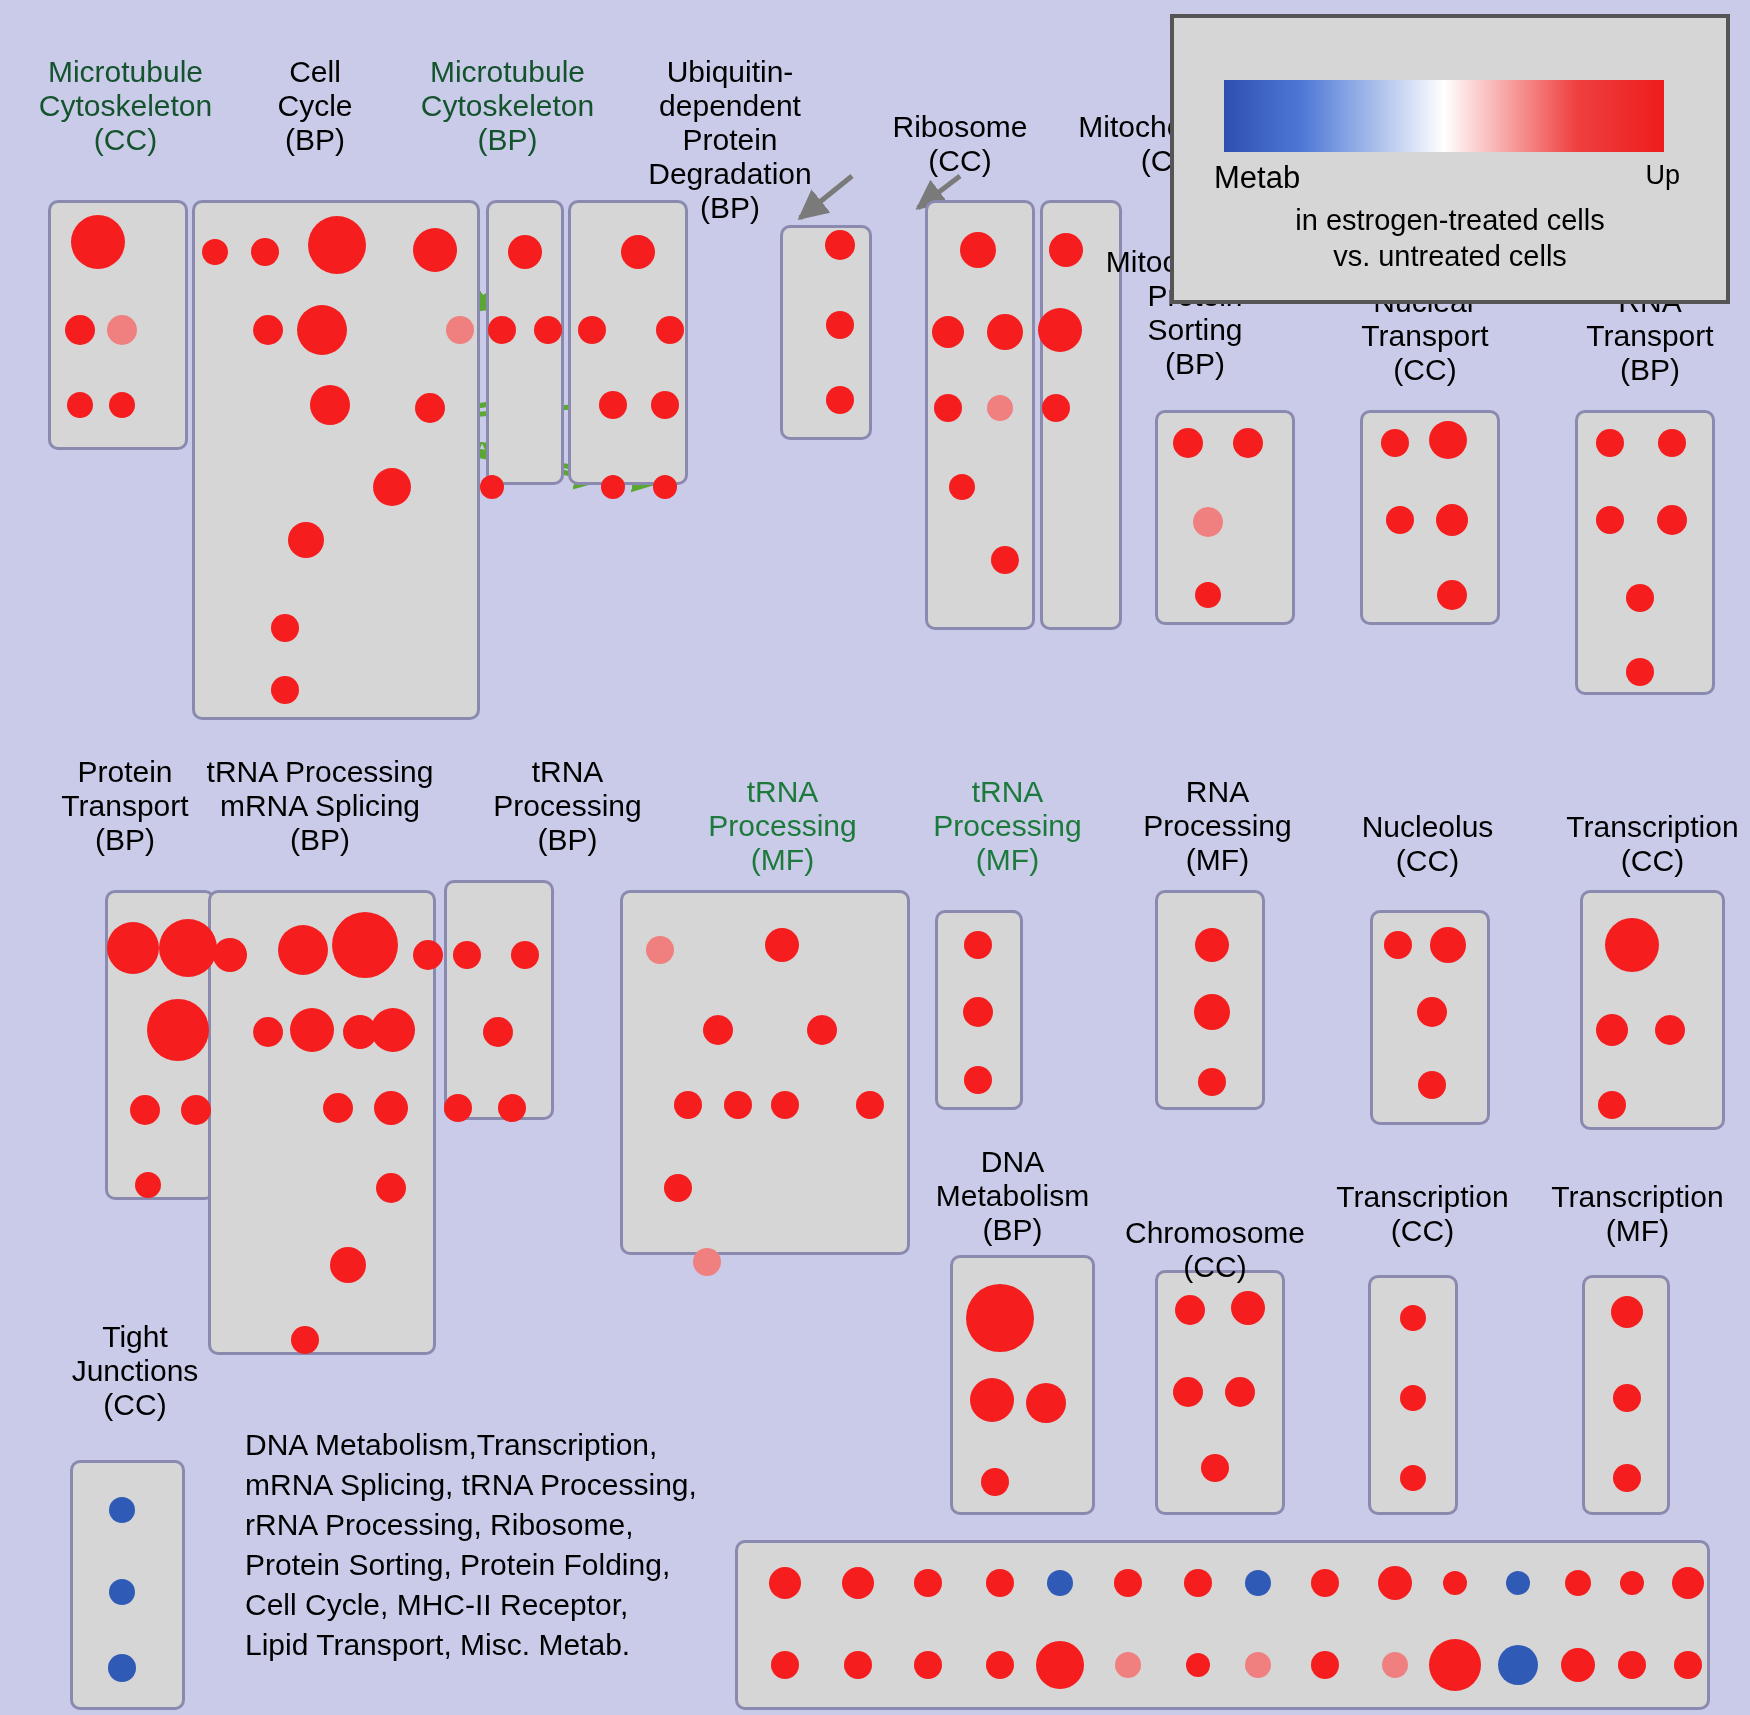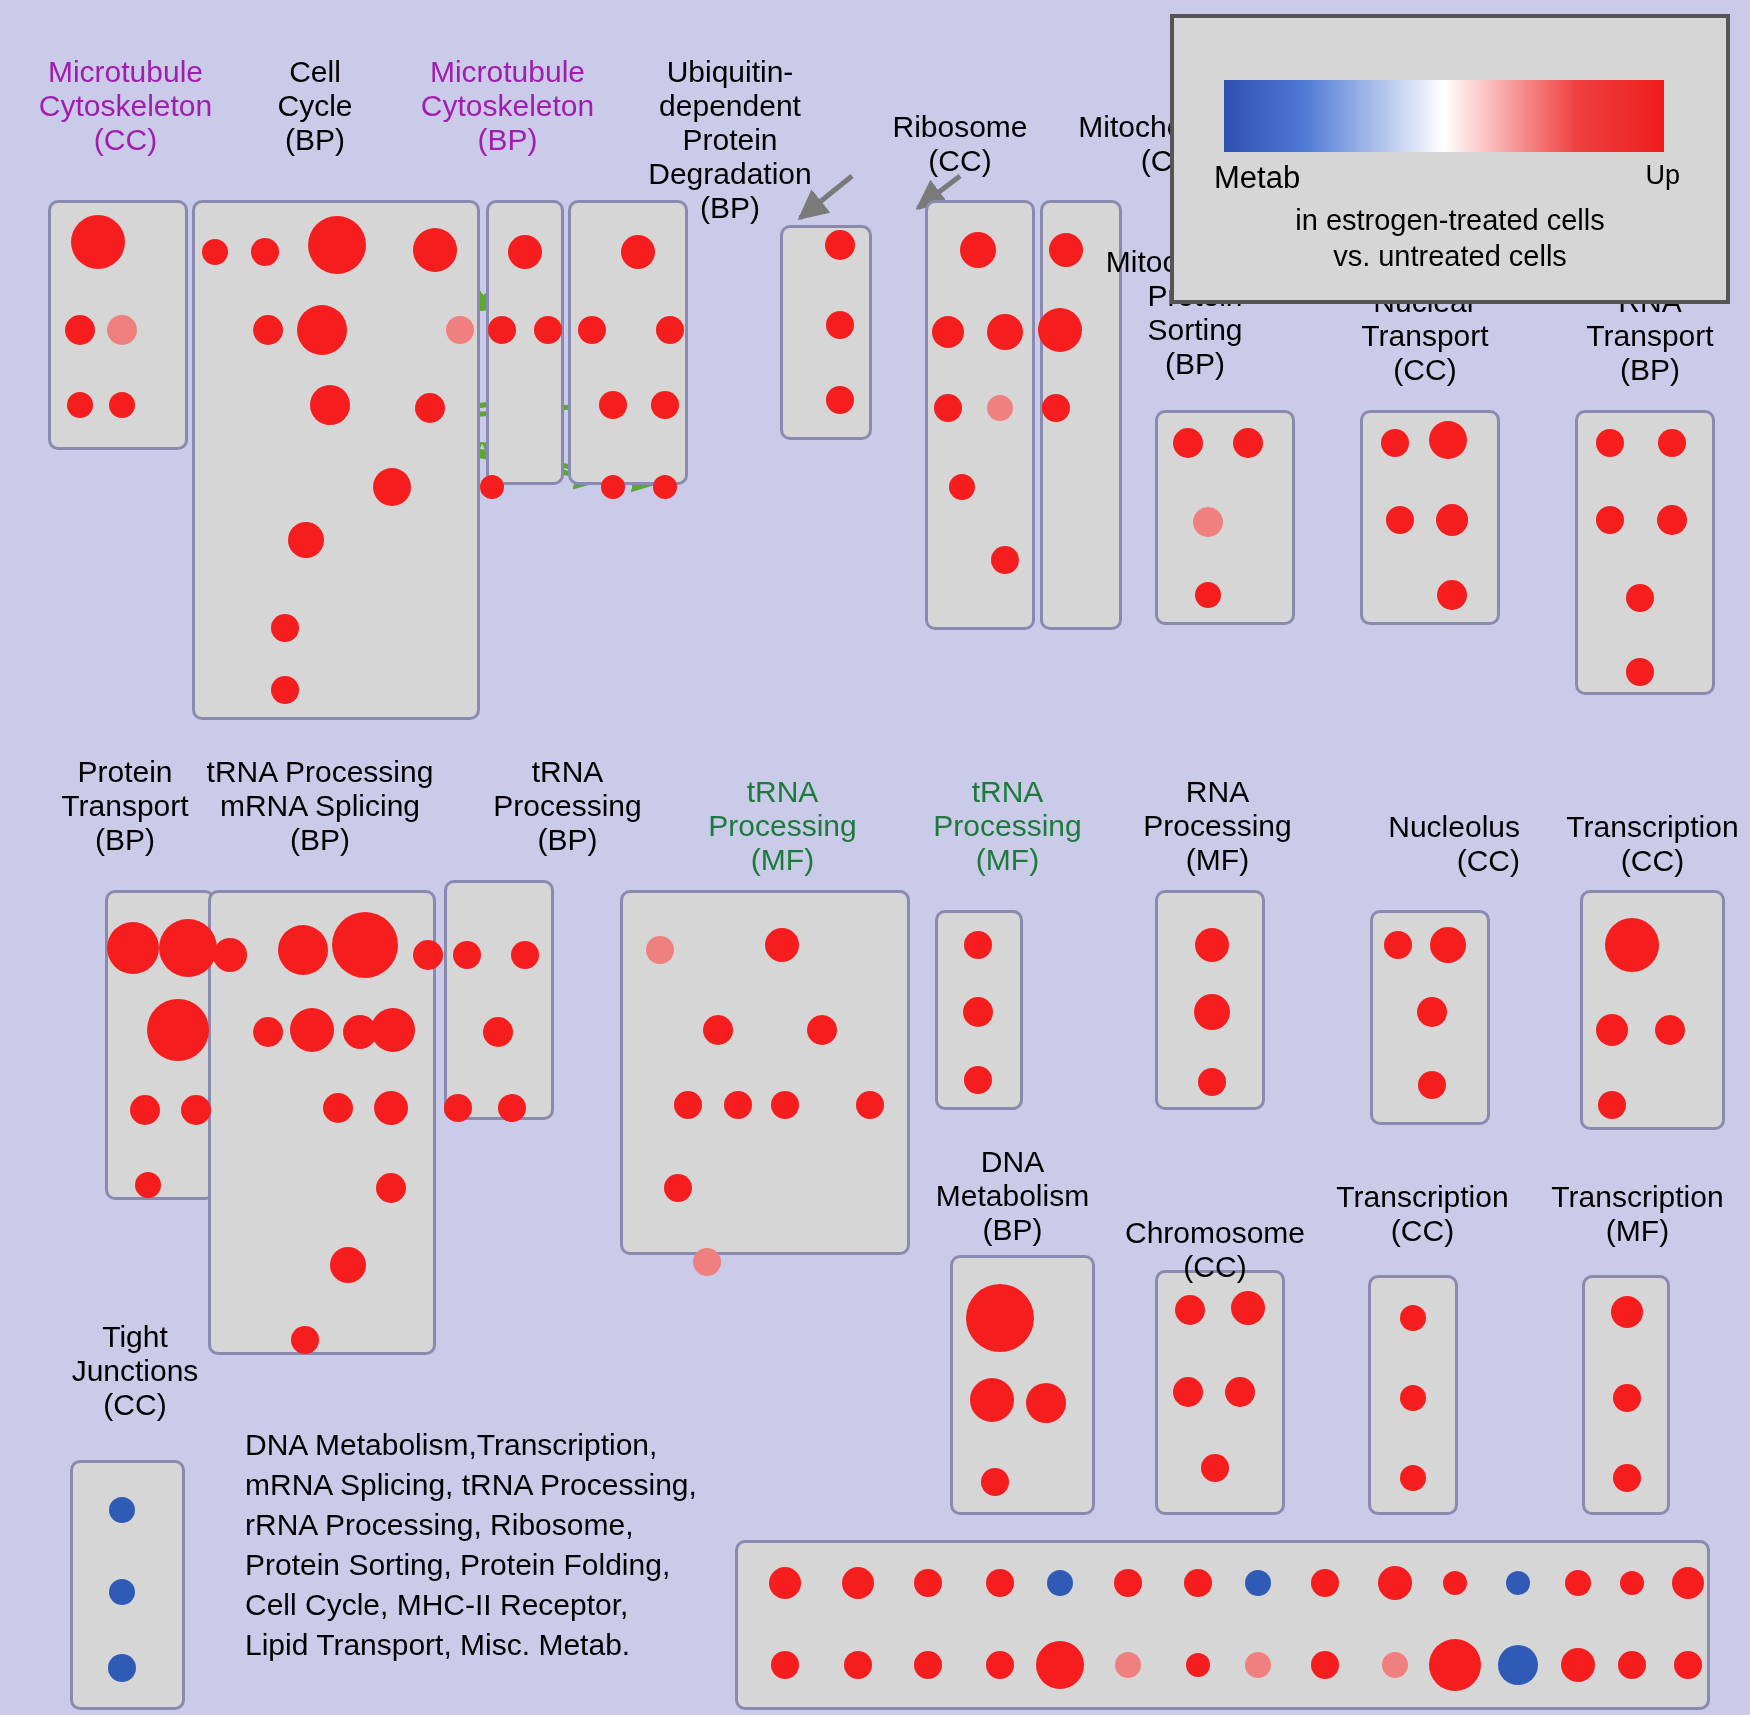--- a/index.html
+++ b/index.html
@@ -19,21 +19,21 @@
     box-sizing:border-box;
   }
   .label{
     position:absolute;
     color:#000;
     font-size:30px;
     line-height:34px;
     text-align:center;
     white-space:pre-line;
   }
-  .label.blue{color:#a21caf;}
+  .label.blue{color:#14532d;}
   .label.green{color:#1d7a3c;}
   .node{
     position:absolute;
     border-radius:50%;
     box-sizing:border-box;
   }
   .legend{
     position:absolute;
     background:#d6d6d6;
     border:4px solid #555;
@@ -420,21 +420,21 @@
 (BP)</div>
       <div class="label green" style="left: 690px; top: 775px; width: 185px;">tRNA
 Processing
 (MF)</div>
       <div class="label green" style="left: 915px; top: 775px; width: 185px;">tRNA
 Processing
 (MF)</div>
       <div class="label" style="left: 1125px; top: 775px; width: 185px;">RNA
 Processing
 (MF)</div>
-      <div class="label" style="left: 1335px; top: 810px; width: 185px; text-align: right;">Nucleolus
+      <div class="label" style="left: 1335px; top: 810px; width: 185px;">Nucleolus
 (CC)</div>
       <div class="label" style="left: 1550px; top: 810px; width: 205px;">Transcription
 (CC)</div>
       <div class="label" style="left: 915px; top: 1145px; width: 195px;">DNA
 Metabolism
 (BP)</div>
       <div class="label" style="left: 1110px; top: 1180px; width: 210px; margin-top: 36px;">Chromosome
 (CC)</div>
       <div class="label" style="left: 1320px; top: 1180px; width: 205px;">Transcription
 (CC)</div>

